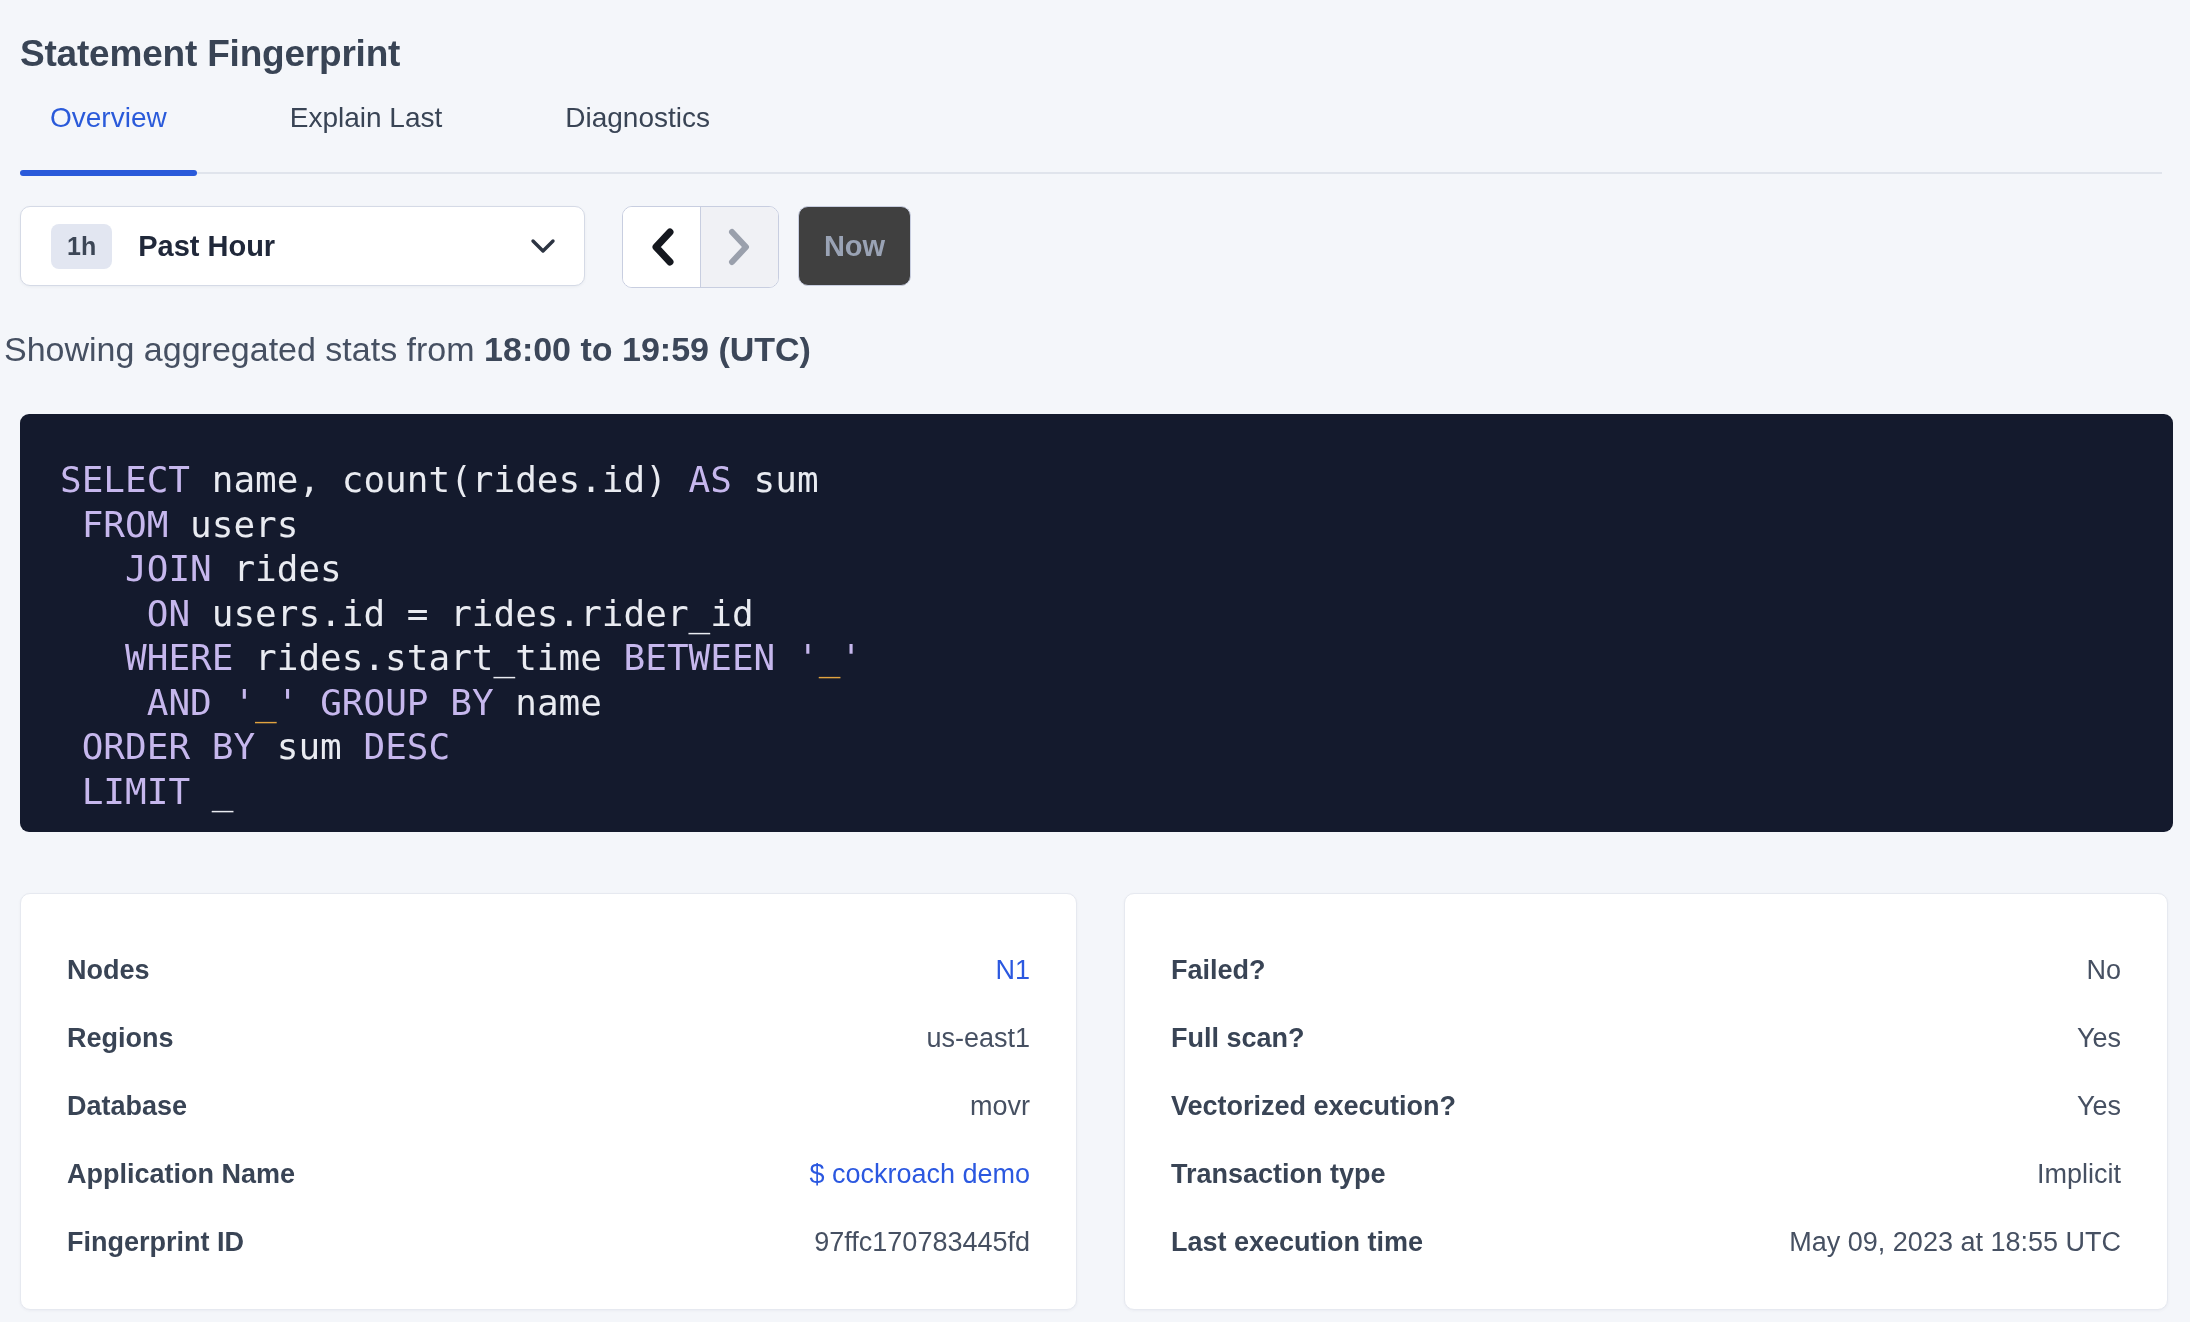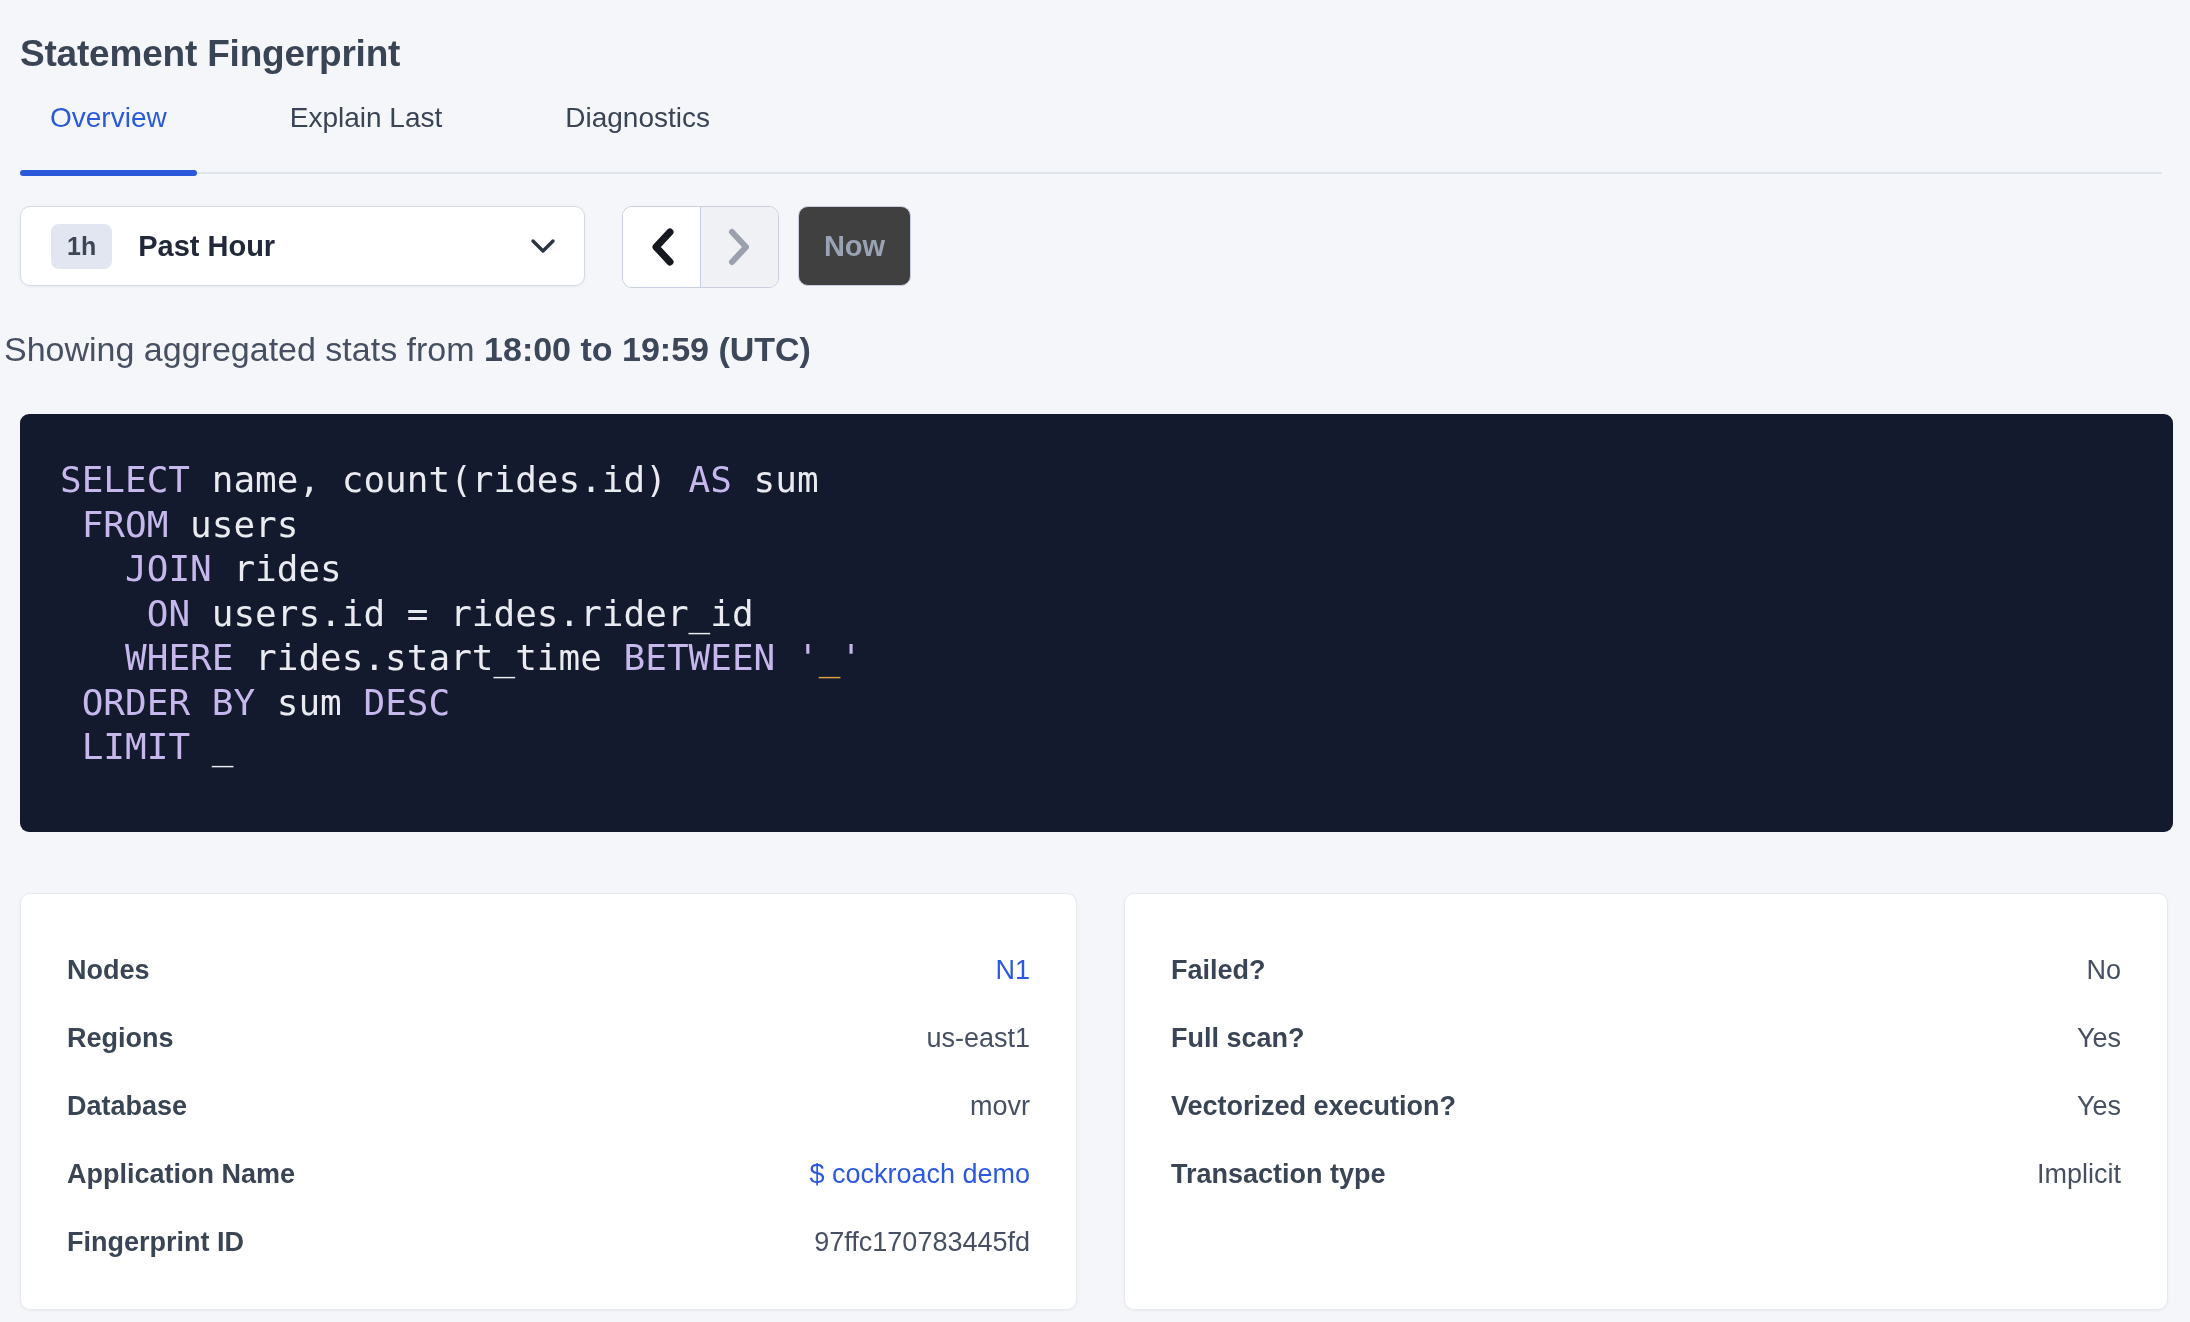--- a/index.html
+++ b/index.html
@@ -155,20 +155,21 @@
 </div>
 
 <div class="stats-line"><span>Showing aggregated stats from </span><b>18:00 to 19:59 (UTC)</b></div>
 
 <div class="sql-box">
     <div class="sql-line"><span class="kw">SELECT</span><span class="pl"> name, count(rides.id) </span><span class="kw">AS</span><span class="pl"> sum</span></div>
     <div class="sql-line"><span class="pl"> </span><span class="kw">FROM</span><span class="pl"> users</span></div>
     <div class="sql-line"><span class="pl">   </span><span class="kw">JOIN</span><span class="pl"> rides</span></div>
     <div class="sql-line"><span class="pl">    </span><span class="kw">ON</span><span class="pl"> users.id = rides.rider_id</span></div>
     <div class="sql-line"><span class="pl">   </span><span class="kw">WHERE</span><span class="pl"> rides.start_time </span><span class="kw">BETWEEN</span><span class="pl"> </span><span class="kw">'</span><span class="str">_</span><span class="kw">'</span></div>
+    <div class="sql-line"><span class="pl">    </span><span class="kw">AND</span><span class="pl"> </span><span class="kw">'</span><span class="str">_</span><span class="kw">'</span><span class="pl"> </span><span class="kw">GROUP BY</span><span class="pl"> name</span></div>
     <div class="sql-line"><span class="pl"> </span><span class="kw">ORDER BY</span><span class="pl"> sum </span><span class="kw">DESC</span></div>
     <div class="sql-line"><span class="pl"> </span><span class="kw">LIMIT</span><span class="pl"> _</span></div>
   </div>
 
 <section class="card left">
     <div class="detail-row">
       <span class="detail-label">Nodes</span>
       <span class="detail-value"><a>N1</a></span>
     </div>
     <div class="detail-row">
@@ -198,13 +199,17 @@
       <span class="detail-value">Yes</span>
     </div>
     <div class="detail-row">
       <span class="detail-label">Vectorized execution?</span>
       <span class="detail-value">Yes</span>
     </div>
     <div class="detail-row">
       <span class="detail-label">Transaction type</span>
       <span class="detail-value">Implicit</span>
     </div>
+    <div class="detail-row">
+      <span class="detail-label">Last execution time</span>
+      <span class="detail-value">May 09, 2023 at 18:55 UTC</span>
+    </div>
   </section>
 
 </body></html>

